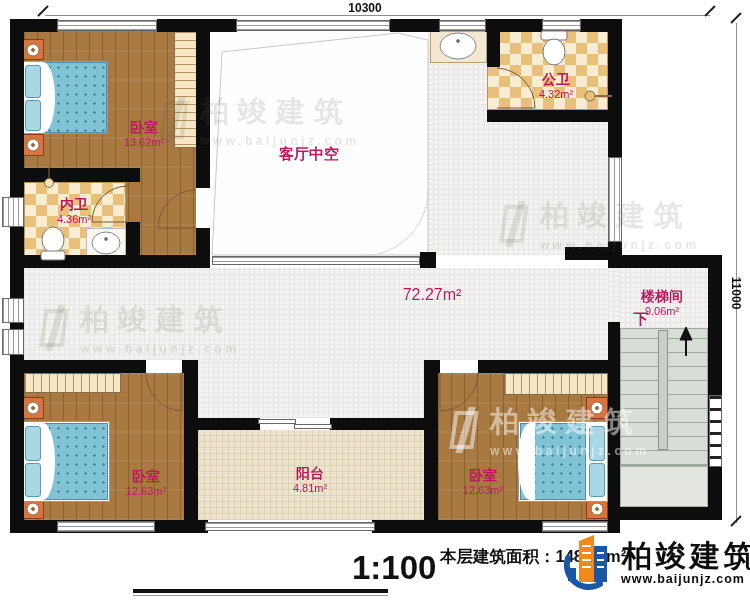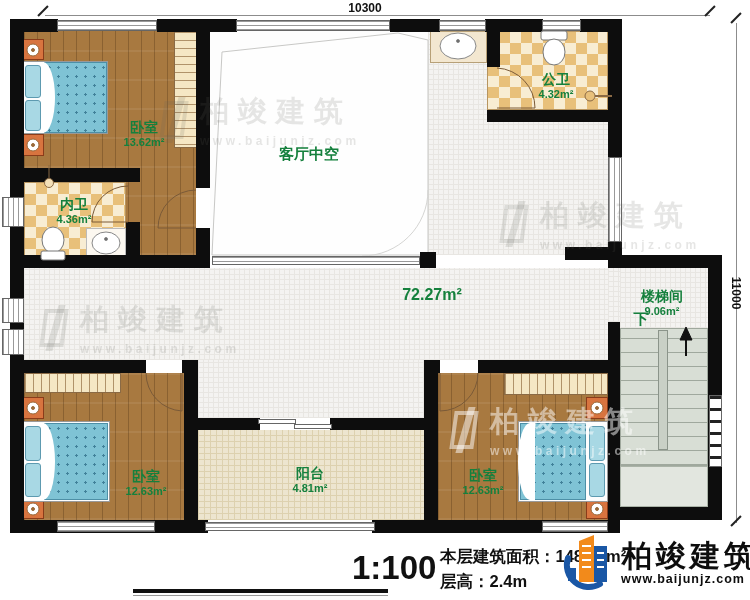--- a/index.html
+++ b/index.html
@@ -32,23 +32,23 @@
   .frame{position:absolute;background:#fdfdfd;border:1px solid #999;box-sizing:border-box;}
   .mattress{position:absolute;background-color:#7fc3d5;border:1px solid #4d8fa6;box-sizing:border-box;
     background-image:radial-gradient(rgba(15,75,105,.55) 1px,transparent 1.4px);background-size:9px 9px;}
   .sheet{position:absolute;background:#fff;border-radius:0 70% 70% 0/0 50% 50% 0;}
   .sheet.mir{border-radius:70% 0 0 70%/50% 0 0 50%;}
   .pillow{position:absolute;background:#a8d8e4;border:1px solid #5d9ab0;border-radius:3px;box-sizing:border-box;}
   .nstand{position:absolute;background:#d8743f;border:1px solid #8a3c1a;box-sizing:border-box;}
   .wardrobe{position:absolute;background:#f5e7c4;border:1px solid #8a6a45;box-sizing:border-box;}
   .comb-v{background-image:repeating-linear-gradient(to bottom,rgba(130,90,45,.6) 0 1px,transparent 1px 8px);}
   .comb-h{background-image:repeating-linear-gradient(to right,rgba(130,90,45,.6) 0 1px,transparent 1px 8px);}
-  .rlabel{position:absolute;transform:translate(-50%,-50%);text-align:center;white-space:nowrap;line-height:1.12;color:#15803d;}
+  .rlabel{position:absolute;transform:translate(-50%,-50%);text-align:center;white-space:nowrap;line-height:1.12;color:#be185d;}
   .rname{font-size:14px;font-weight:bold;}
-  .rarea{font-size:11px;font-weight:bold;}
+  .rarea{font-size:11px;font-weight:normal;}
   .big{font-size:15px;font-weight:bold;}
   .dimline{position:absolute;background:#8c8c8c;}
   .tick{position:absolute;width:14px;height:2px;background:#222;transform:rotate(-45deg);}
   .dimtext{position:absolute;font-size:12px;font-weight:bold;text-align:center;}
   .wm{position:absolute;display:flex;align-items:center;gap:10px;color:rgba(100,100,95,.16);font-weight:bold;pointer-events:none;}
   .wm .wm-icon{width:32px;height:46px;position:relative;flex:none;}
   .wm .wm-icon i{position:absolute;left:4px;top:4px;right:4px;bottom:4px;border:4px solid currentColor;transform:skewX(-8deg);display:block;}
   .wm .wm-icon b{position:absolute;left:14px;top:0;width:7px;height:100%;background:currentColor;transform:skewX(-16deg);display:block;}
   .wm-cn{font-size:29px;letter-spacing:9px;}
   .wm-url{font-size:12px;letter-spacing:3.5px;margin-top:2px;}
@@ -302,21 +302,20 @@
   <div class="tick" style="left:703px;top:10px"></div>
   <div class="tick" style="left:729px;top:17px"></div>
   <div class="tick" style="left:729px;top:520px"></div>
   <div class="dimtext" style="left:335px;top:1px;width:60px">10300</div>
   <div class="dimtext" style="left:706px;top:286px;width:60px;transform:rotate(90deg)">11000</div>
 
   <div class="fscale" style="left:352px;top:549px">1:100</div>
   <div class="abs" style="left:133px;top:589px;width:255px;height:4px;background:#111"></div>
   <div class="abs" style="left:133px;top:595px;width:255px;height:1px;background:#999"></div>
   <div class="finfo" style="left:440px;top:546px"><span>本层建筑面积：</span><span>148.09m²</span></div>
-  <div class="finfo" style="left:440px;top:571px"><span>层高：</span><span>2.4m</span></div>
 
   <svg width="60" height="70" style="left:556px;top:528px">
     <path d="M12,30 A22,22 0 0 0 44,56" stroke="#1a57a5" stroke-width="6" fill="none" stroke-linecap="round"></path>
     <rect x="12" y="40" width="8" height="13" fill="#1a57a5"></rect>
     <polygon points="23,13 38,7 38,54 23,54" fill="#f28a1b"></polygon>
     <rect x="26" y="17" width="9" height="2" fill="#fff"></rect>
       <rect x="26" y="24" width="9" height="2" fill="#fff"></rect>
     <rect x="26" y="31" width="9" height="2" fill="#fff"></rect>
       <rect x="26" y="38" width="9" height="2" fill="#fff"></rect>
     <rect x="38" y="18" width="13" height="36" fill="#1a57a5"></rect>

